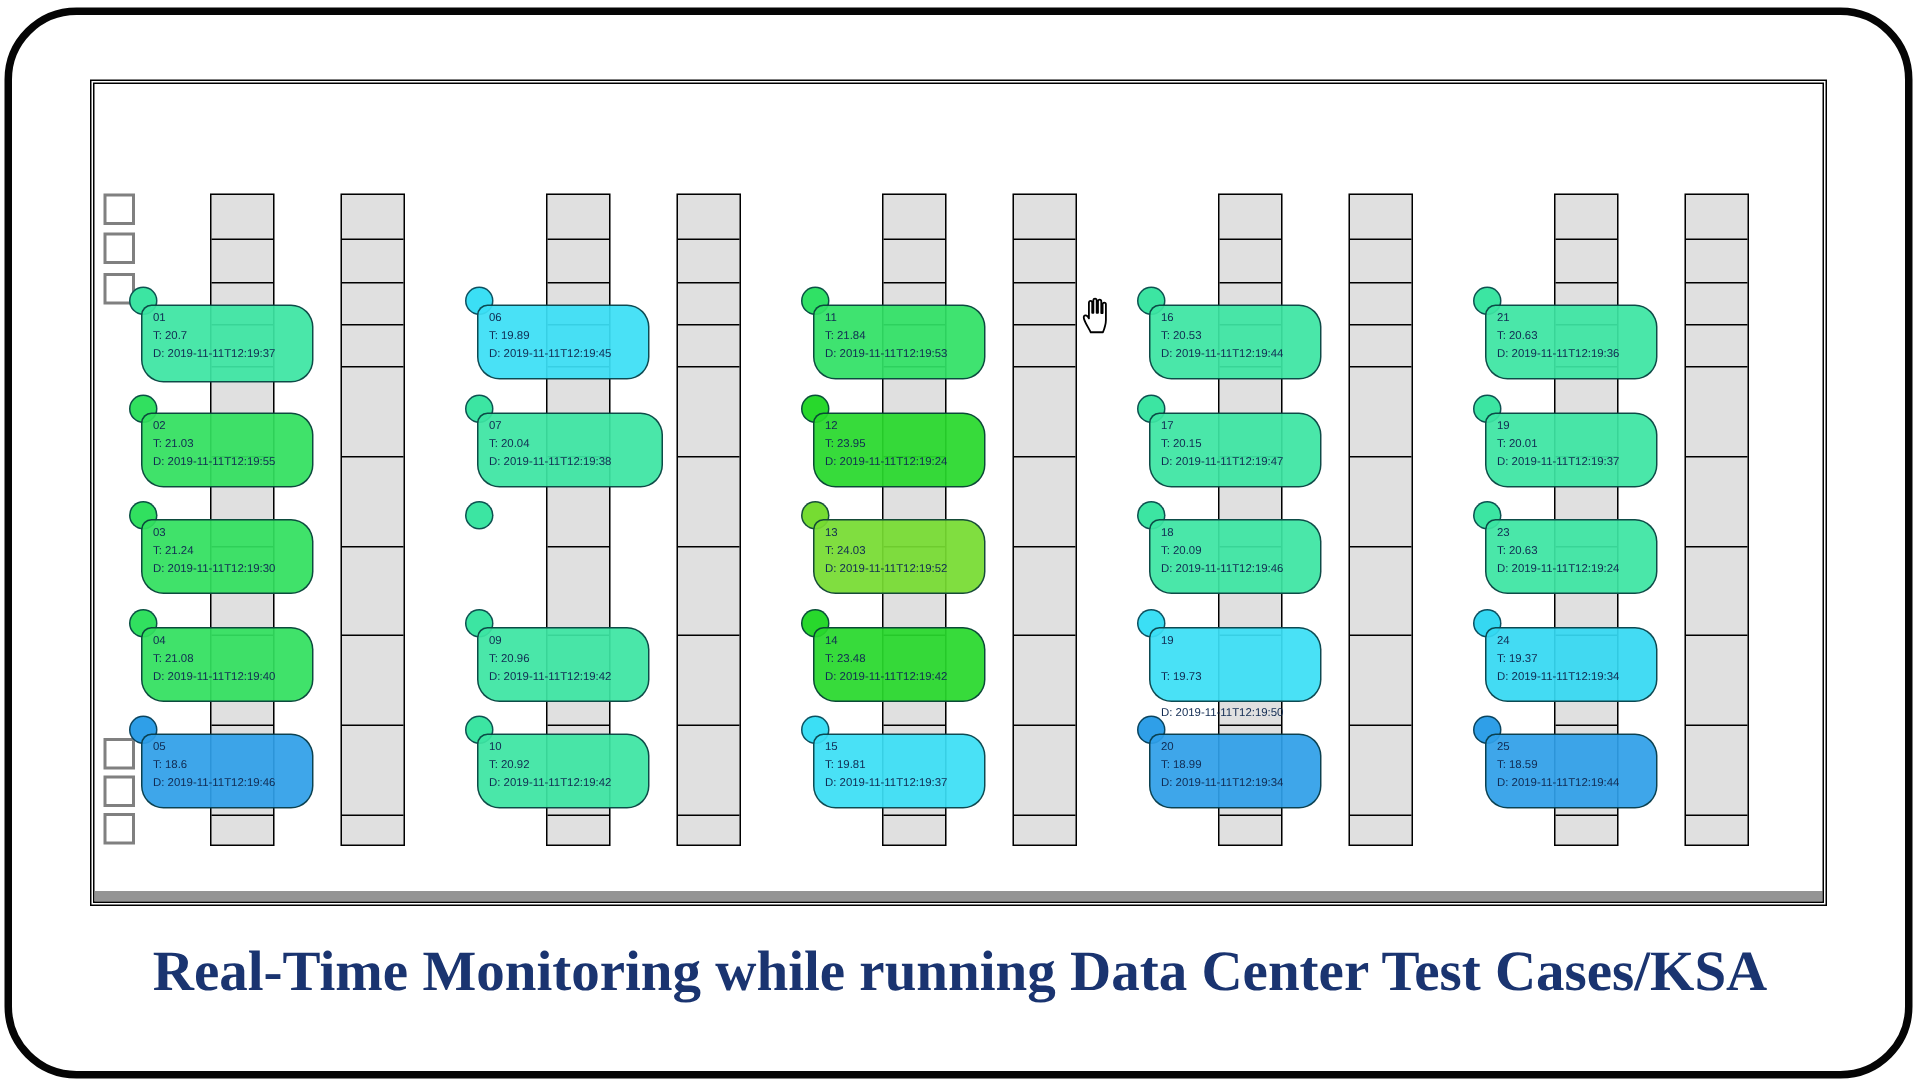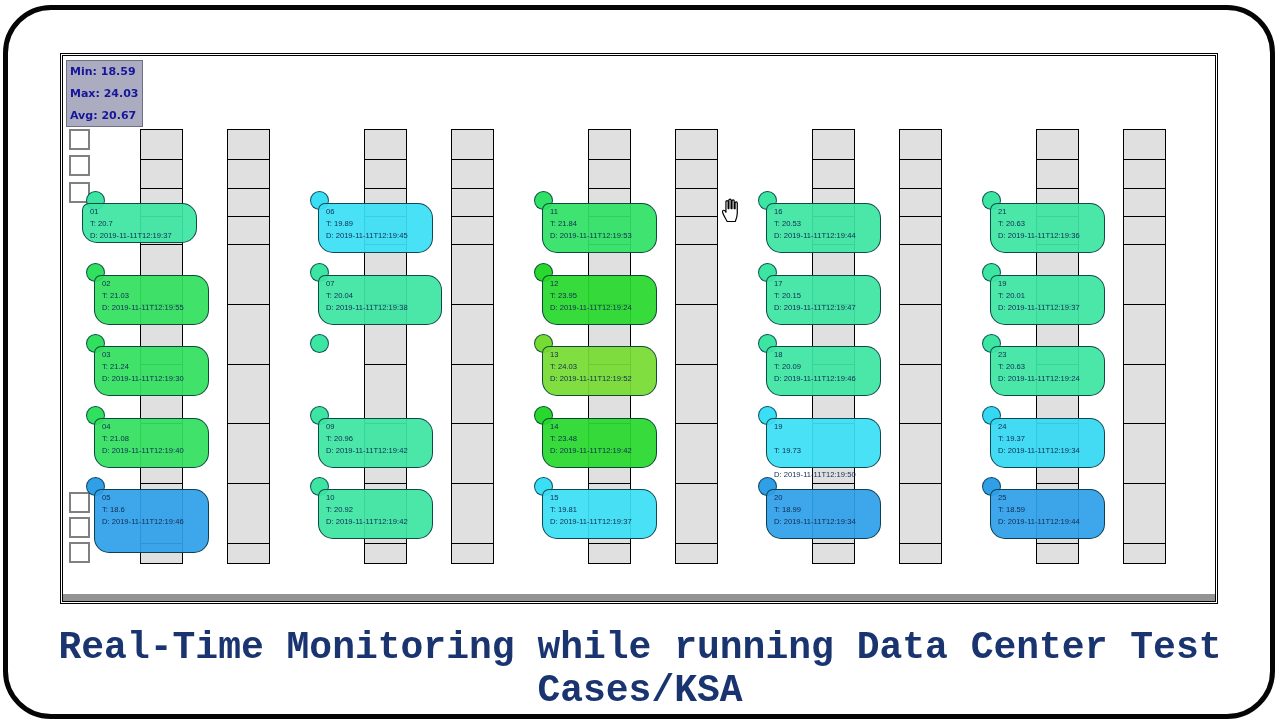--- a/index.html
+++ b/index.html
@@ -38,21 +38,21 @@
          padding:4px 2px 4px 3px;display:flex;flex-direction:column;
          justify-content:space-between;z-index:6;
          font-size:11px;font-weight:bold;color:#16169B;
          font-family:"DejaVu Sans",sans-serif;letter-spacing:0;}
   .stats .row{white-space:nowrap;}
 
   .cursor{position:absolute;left:720px;top:197px;width:22px;height:27px;z-index:20;}
 
   .title{position:absolute;left:0;top:626px;width:1280px;text-align:center;
          font-size:38px;font-weight:600;color:#1A3470;letter-spacing:0;
-         font-family:Liberation Mono, monospace;z-index:5;}
+         font-family:Liberation Serif, serif;z-index:5;}
 </style>
 </head>
 <body>
 
 <div id="app">
 
   <div class="panel"></div>
 
   <div class="board">
       <div class="strip" style="left: 140px; top: 129px; background: rgb(224, 224, 224);">
@@ -165,21 +165,21 @@
         <div class="grid-line" style="top: 353px; background: rgb(0, 0, 0);"></div>
         <div class="grid-line" style="top: 413px; background: rgb(0, 0, 0);"></div>
       </div>
       <div class="checkbox" style="left: 69px; top: 129px;"></div>
       <div class="checkbox" style="left: 69px; top: 155px;"></div>
       <div class="checkbox" style="left: 69px; top: 182px;"></div>
       <div class="checkbox" style="left: 69px; top: 492px;"></div>
       <div class="checkbox" style="left: 69px; top: 517px;"></div>
       <div class="checkbox" style="left: 69px; top: 542px;"></div>
       <div class="dot" style="left: 86px; top: 191px; background: rgb(60, 229, 162);"></div>
-      <div class="card" style="left: 82px; top: 203px; width: 115px; height: 40px; background: rgba(60, 229, 162, 0.93); color: rgb(17, 43, 82);">
+      <div class="card" style="left: 94px; top: 203px; width: 115px; height: 52px; background: rgba(60, 229, 162, 0.93); color: rgb(17, 43, 82);">
         <span>01</span>
         <span>T: 20.7</span>
         <span>D: 2019-11-11T12:19:37</span>
       </div>
       <div class="dot" style="left: 86px; top: 263px; background: rgb(49, 224, 95);"></div>
       <div class="card" style="left: 94px; top: 275px; width: 115px; height: 50px; background: rgba(49, 224, 95, 0.93); color: rgb(17, 43, 82);">
         <span>02</span>
         <span>T: 21.03</span>
         <span>D: 2019-11-11T12:19:55</span>
       </div>
@@ -189,21 +189,21 @@
         <span>T: 21.24</span>
         <span>D: 2019-11-11T12:19:30</span>
       </div>
       <div class="dot" style="left: 86px; top: 406px; background: rgb(49, 224, 95);"></div>
       <div class="card" style="left: 94px; top: 418px; width: 115px; height: 50px; background: rgba(49, 224, 95, 0.93); color: rgb(17, 43, 82);">
         <span>04</span>
         <span>T: 21.08</span>
         <span>D: 2019-11-11T12:19:40</span>
       </div>
       <div class="dot" style="left: 86px; top: 477px; background: rgb(47, 159, 232);"></div>
-      <div class="card" style="left: 94px; top: 489px; width: 115px; height: 64px; background: rgba(47, 159, 232, 0.93); color: rgb(17, 43, 82);">
+      <div class="card" style="left: 94px; top: 489px; width: 115px; height: 50px; background: rgba(47, 159, 232, 0.93); color: rgb(17, 43, 82);">
         <span>05</span>
         <span>T: 18.6</span>
         <span>D: 2019-11-11T12:19:46</span>
       </div>
       <div class="dot" style="left: 310px; top: 191px; background: rgb(59, 223, 245);"></div>
       <div class="card" style="left: 318px; top: 203px; width: 115px; height: 50px; background: rgba(59, 223, 245, 0.93); color: rgb(17, 43, 82);">
         <span>06</span>
         <span>T: 19.89</span>
         <span>D: 2019-11-11T12:19:45</span>
       </div>
@@ -311,25 +311,20 @@
         <span>D: 2019-11-11T12:19:34</span>
       </div>
       <div class="dot" style="left: 982px; top: 477px; background: rgb(47, 159, 232);"></div>
       <div class="card" style="left: 990px; top: 489px; width: 115px; height: 50px; background: rgba(47, 159, 232, 0.93); color: rgb(17, 43, 82);">
         <span>25</span>
         <span>T: 18.59</span>
         <span>D: 2019-11-11T12:19:44</span>
       </div>
     </div>
 
-  <div class="stats">
-    <div class="row"><span>Min:</span> <span>18.59</span></div>
-    <div class="row"><span>Max:</span> <span>24.03</span></div>
-    <div class="row"><span>Avg:</span> <span>20.67</span></div>
-  </div>
 
   <svg class="cursor" viewBox="0 0 20 24">
     <path d="M6.5 22 C5 19 3.2 16.5 2.4 13.8 C2 12.4 2.6 11.6 3.6 11.8 C4.4 12 5 12.8 5.4 13.6 L5.4 4.1 C5.4 2.6 7.4 2.6 7.4 4.1 L7.4 10.2 L8.1 10.2 L8.1 2.7 C8.1 1.2 10.1 1.2 10.1 2.7 L10.1 10.2 L10.9 10.2 L10.9 3.4 C10.9 1.9 12.9 1.9 12.9 3.4 L12.9 10.4 L13.7 10.4 L13.7 5.2 C13.7 3.7 15.7 3.7 15.7 5.2 L15.7 14.5 C15.7 17.5 14.9 19.5 13.9 22 Z" fill="#ffffff" stroke="#000000" stroke-width="1.1" stroke-linejoin="round"></path>
   </svg>
 
   <div class="title">Real-Time Monitoring while running Data Center Test Cases/KSA</div>
 
   <div class="frame"></div>
 </div>
 

